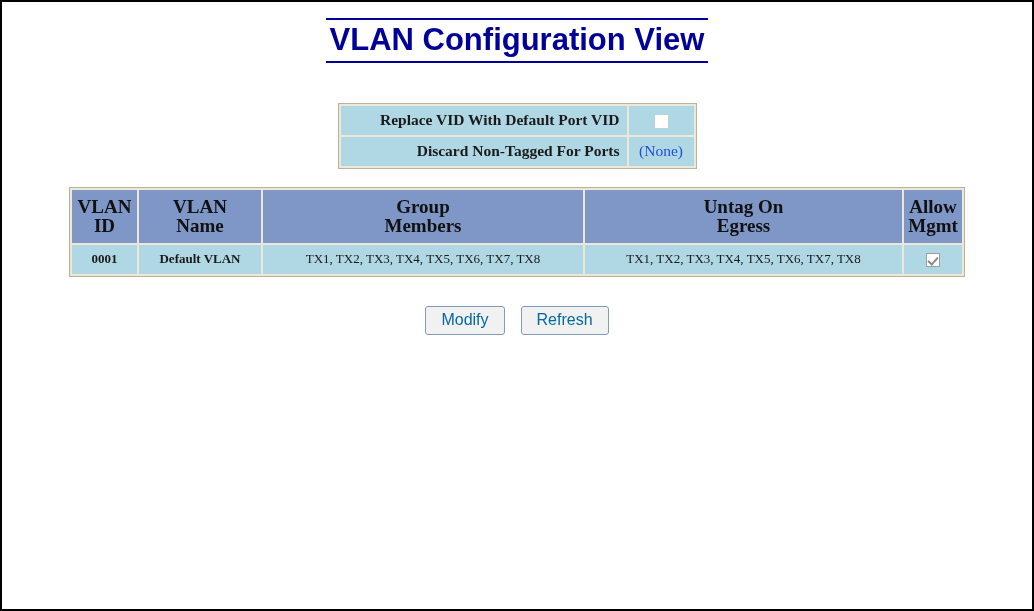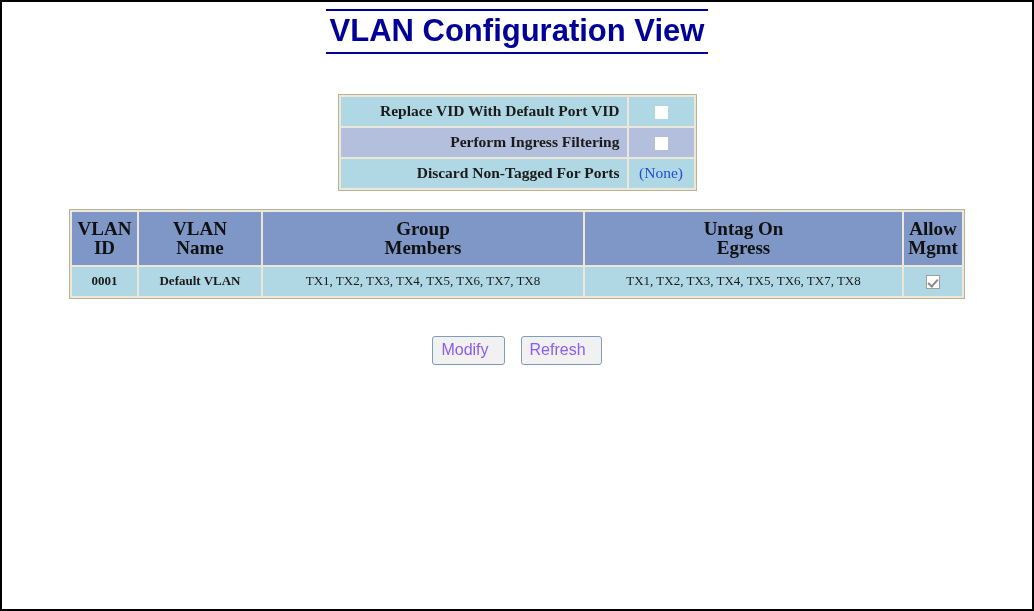--- a/index.html
+++ b/index.html
@@ -18,21 +18,21 @@
     box-sizing: border-box;
     width: 1034px;
     height: 611px;
     border: 2px solid #000000;
     background: #ffffff;
     position: relative;
   }
 
   
   .title-wrap {
-    padding-top: 7px;
+    padding-top: 16px;
     text-align: center;
   }
   .page-title {
     display: inline-block;
     font-family: "Liberation Sans", "DejaVu Sans", sans-serif;
     font-weight: bold;
     font-size: 31px;
     line-height: 38px;
     letter-spacing: 0px;
     color: #000099;
@@ -150,49 +150,43 @@
 
   
   .btn-row {
     margin-top: 21px;
     text-align: center;
   }
   .btn {
     font-family: "Liberation Sans", "DejaVu Sans", sans-serif;
     font-size: 16px;
     line-height: 18px;
-    color: #8b5cf6;
+    color: #0369a1;
     background: #f1f1f1;
     border: 1px solid #7f9db9;
     border-radius: 3px;
-    padding: 4px 15px 5px 8px;
-    margin: 16px 6px;
+    padding: 4px 15px 5px 15px;
+    margin: 8px 6px;
     cursor: pointer;
   }
 </style>
 </head>
 <body>
 
 <div id="page">
 
   <div class="title-wrap">
     <span class="page-title">VLAN Configuration View</span>
   </div>
 
   <div class="settings-wrap">
     <table class="tbl settings">
       <tbody>
         <tr class="row-cyan">
           <td class="lbl">Replace VID With Default Port VID</td>
-          <td class="val">
-            <span class="cbox"></span>
-          </td>
-        </tr>
-        <tr class="row-peri">
-          <td class="lbl">Perform Ingress Filtering</td>
           <td class="val">
             <span class="cbox"></span>
           </td>
         </tr>
         <tr class="row-cyan">
           <td class="lbl">Discard Non-Tagged For Ports</td>
           <td class="val">(None)</td>
         </tr>
       </tbody>
     </table>

